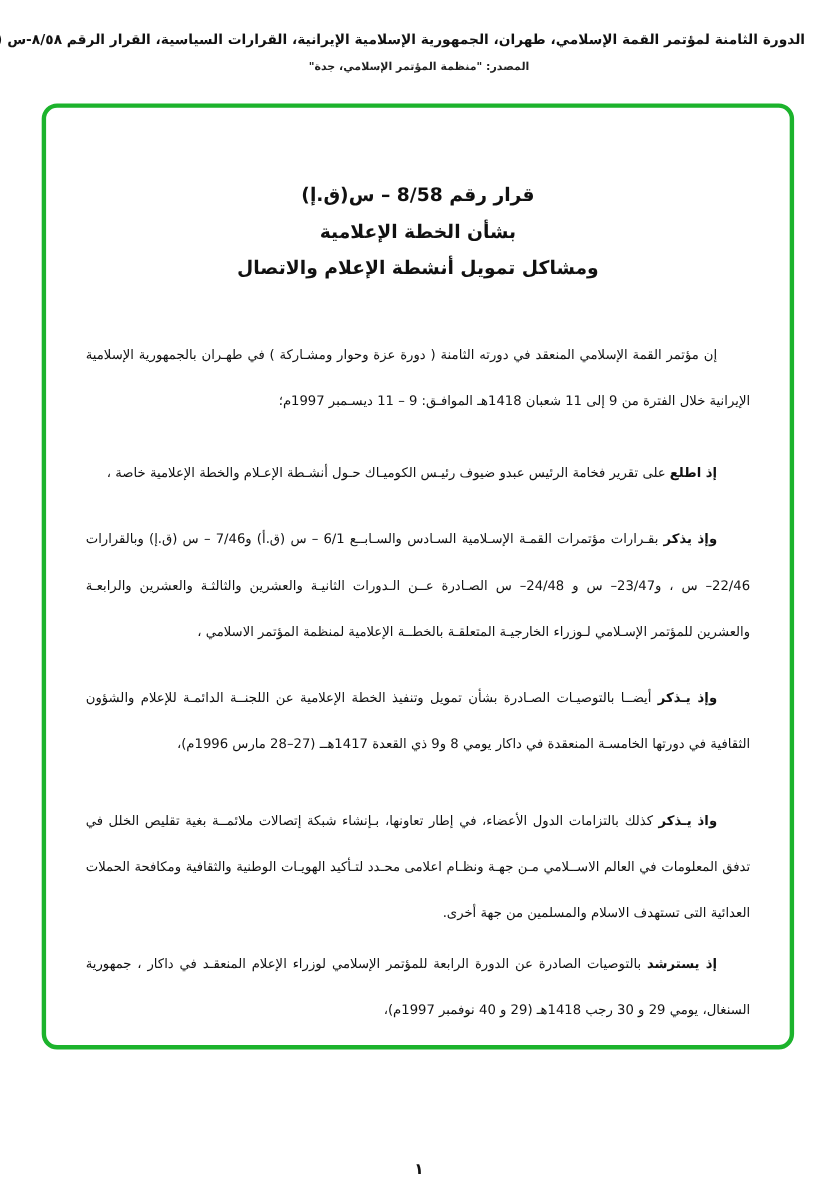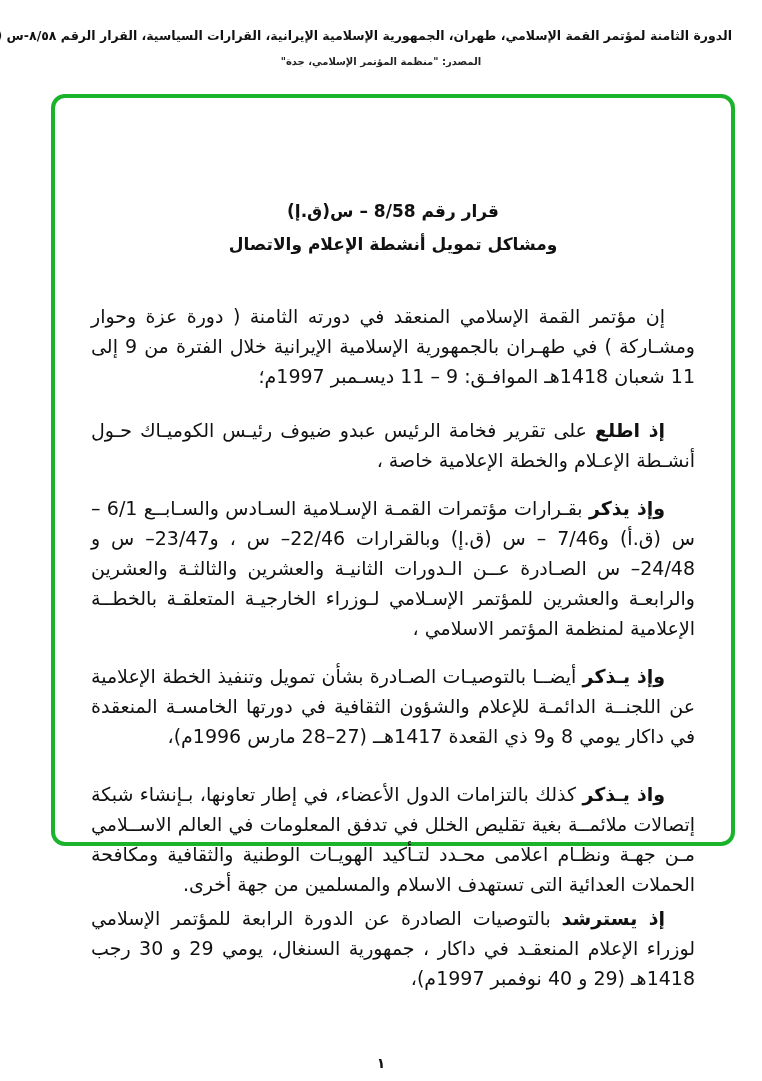--- a/index.html
+++ b/index.html
@@ -35,41 +35,41 @@
     white-space: nowrap;
   }
   .doc-header .line2 {
     font-size: 10px;
     font-weight: bold;
     margin-top: 10px;
     color: #222222;
   }
   .green-box {
     position: absolute;
-    left: 51px;
+    left: 38px;
     top: 94px;
     width: 684px;
-    height: 752px;
+    height: 860px;
     box-sizing: border-box;
     border: 4px solid #1cb32c;
     border-radius: 14px;
-    padding: 97px 36px 10px 36px;
+    padding: 64px 36px 10px 36px;
     direction: rtl;
     background: #ffffff;
   }
   .title-block {
     text-align: center;
     font-weight: bold;
     font-size: 17px;
     line-height: 33px;
     margin-bottom: 40px;
   }
   .body-text {
-    font-size: 19px;
-    line-height: 30px;
+    font-size: 12px;
+    line-height: 42px;
     text-align: justify;
     direction: rtl;
   }
   .para {
     margin: 0 0 18px 0;
     text-indent: 30px;
   }
   .para .lead {
     font-weight: bold;
   }
@@ -97,20 +97,21 @@
 
   <div class="doc-header">
     <div class="line1">الدورة الثامنة لمؤتمر القمة الإسلامي، طهران، الجمهورية الإسلامية الإيرانية، القرارات السياسية، القرار الرقم ٨/٥٨-س (ق.إ)</div>
     <div class="line2">المصدر:  "منظمة المؤتمر الإسلامي، جدة"</div>
   </div>
 
   <div class="green-box">
 
     <div class="title-block">
       <div>قرار رقم 8/58 – س(ق.إ)</div>
+      <div>بشأن الخطة الإعلامية</div>
       <div>ومشاكل تمويل أنشطة الإعلام والاتصال</div>
     </div>
 
     <div class="body-text">
 
       <p class="para p1"><span class="lead"></span><span>إن مؤتمر القمة الإسلامي المنعقد في دورته الثامنة ( دورة عزة وحوار ومشـاركة ) في طهـران بالجمهورية الإسلامية الإيرانية خلال الفترة من 9 إلى 11 شعبان 1418هـ  الموافـق: 9 – 11 ديسـمبر 1997م؛</span></p>
 
       <p class="para p2"><span class="lead">إذ اطلع</span><span> على تقرير فخامة الرئيس عبدو ضيوف رئيـس الكوميـاك حـول أنشـطة الإعـلام والخطة الإعلامية خاصة ،</span></p>
 
 

